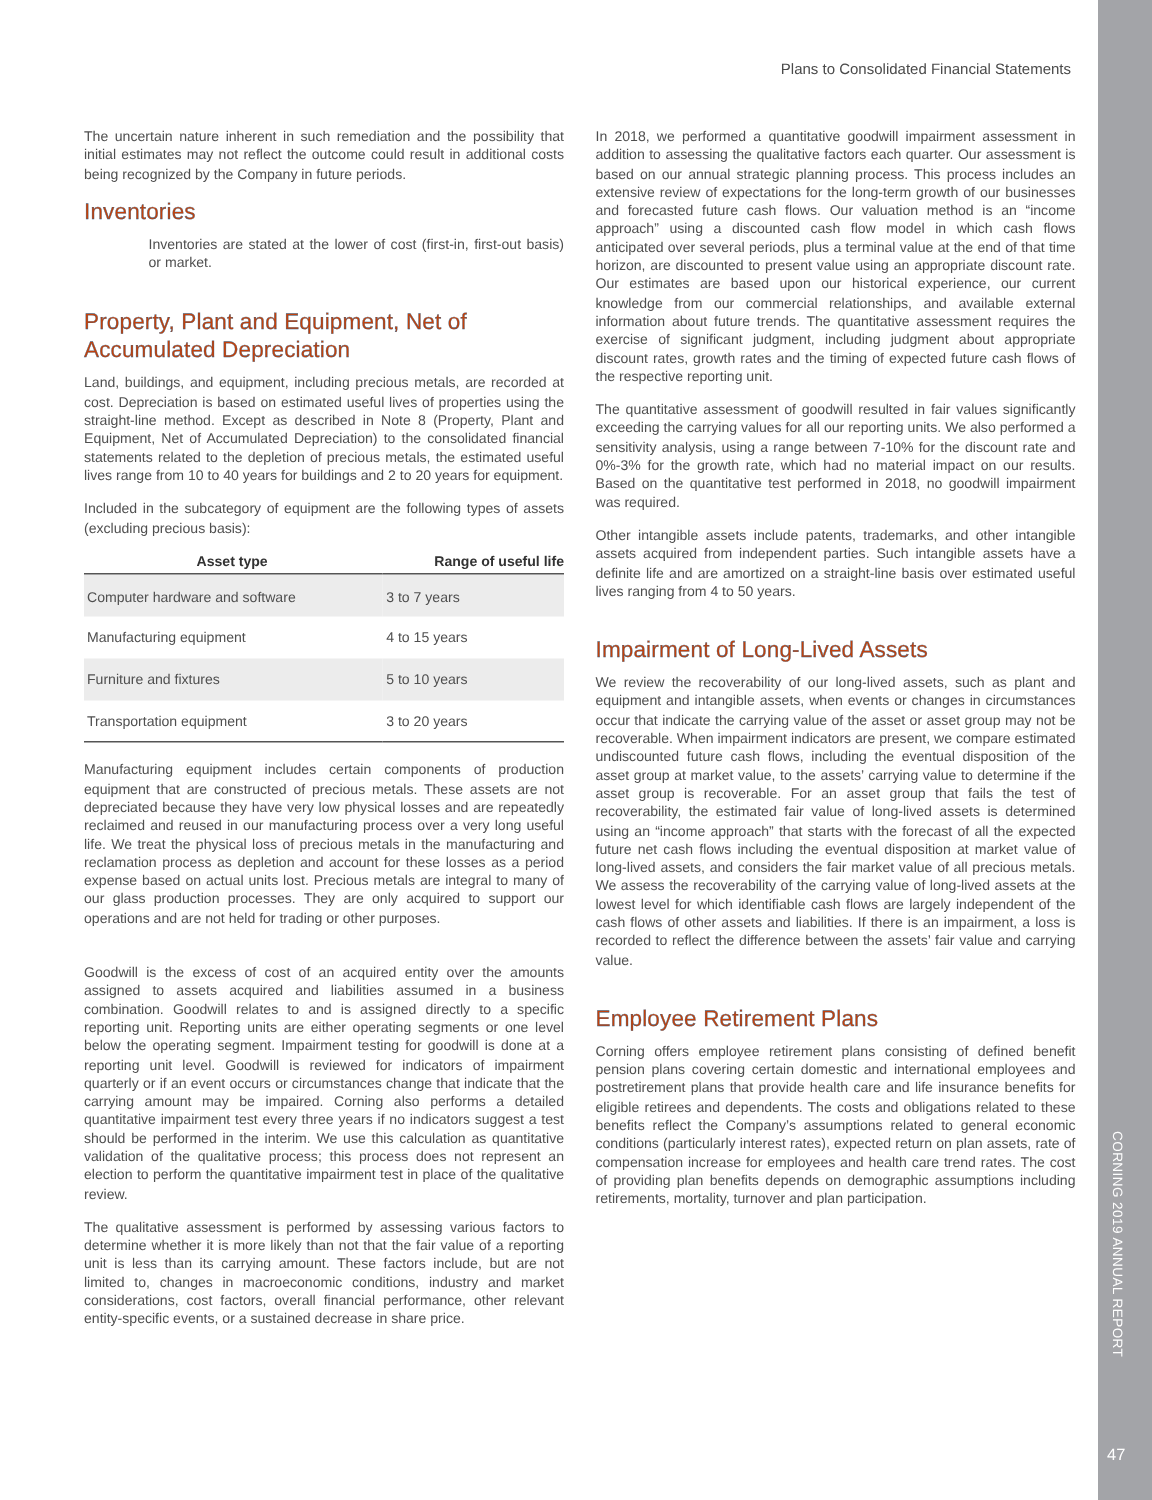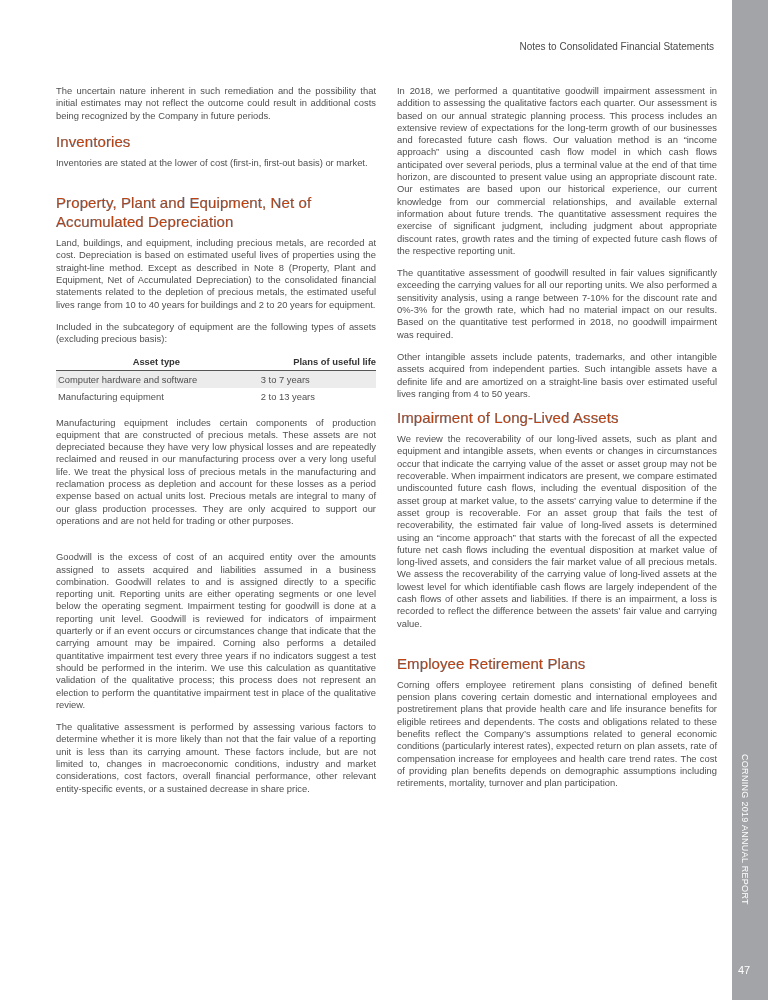--- a/index.html
+++ b/index.html
@@ -38,75 +38,83 @@
       margin-bottom: 6px; letter-spacing: 0.1px;
     }
     h2.sec.bold-ish { -webkit-text-stroke: 0.2px #266491; }
 
     table.assets { width: 320px; border-collapse: collapse; font-size: 9.4px; color: #4f4f4f; margin-bottom: 12px; }
     table.assets th {
       font-weight: bold; color: #333; text-align: center; padding: 1px 2px 2px 0; border-bottom: 1.5px solid #555;
       height: 17px;
     }
     table.assets th.r { text-align: right; padding-right: 0; }
-    table.assets td { padding: 2px 2px 2px 2px; height: 17px; }
+    table.assets td { padding: 2px 2px 2px 2px; height: 28px; }
     table.assets td.r { text-align: left; padding-right: 1px; }
     table.assets tr.shade td { background: #ececec; }
     table.assets tr.last td { border-bottom: 1.5px solid #555; }
   </style>
 </head>
 <body>
 
 <div class="side-band"></div>
 <div class="side-band-title">CORNING 2019 ANNUAL REPORT</div>
 <div class="side-band-page">47</div>
 
-<div class="running-header">Notes to Consolidated Financial Statements</div>
+<div class="running-header">Plans to Consolidated Financial Statements</div>
 
 <div class="col col-left">
   <p class="body" style="">The uncertain nature inherent in such remediation and the possibility that initial estimates may not reflect the outcome could result in additional costs being recognized by the Company in future periods.</p>
 
   <h2 class="sec bold-ish">Inventories</h2>
-  <p class="body" style="margin-bottom:24px;">Inventories are stated at the lower of cost (first-in, first-out basis) or market.</p>
+  <p class="body" style="margin-bottom:24px;margin-left:43px;">Inventories are stated at the lower of cost (first-in, first-out basis) or market.</p>
 
   <h2 class="sec bold-ish">
     <span>Property, Plant and Equipment, Net of</span><br>
     <span>Accumulated Depreciation</span>
   </h2>
   <p class="body">Land, buildings, and equipment, including precious metals, are recorded at cost. Depreciation is based on estimated useful lives of properties using the straight-line method. Except as described in Note 8 (Property, Plant and Equipment, Net of Accumulated Depreciation) to the consolidated financial statements related to the depletion of precious metals, the estimated useful lives range from 10 to 40 years for buildings and 2 to 20 years for equipment.</p>
   <p class="body" style="margin-bottom:8px;">Included in the subcategory of equipment are the following types of assets (excluding precious basis):</p>
 
   <table class="assets">
     <thead>
       <tr>
         <th>Asset type</th>
-        <th class="r">Plans of useful life</th>
+        <th class="r">Range of useful life</th>
       </tr>
     </thead>
     <tbody>
       <tr class="shade">
         <td>Computer hardware and software</td>
         <td class="r">3 to 7 years</td>
       </tr>
       <tr>
         <td>Manufacturing equipment</td>
-        <td class="r">2 to 13 years</td>
+        <td class="r">4 to 15 years</td>
+      </tr>
+      <tr class="shade">
+        <td>Furniture and fixtures</td>
+        <td class="r">5 to 10 years</td>
+      </tr>
+      <tr class="last">
+        <td>Transportation equipment</td>
+        <td class="r">3 to 20 years</td>
       </tr>
     </tbody>
   </table>
 
   <p class="body" style="margin-bottom:24px;">Manufacturing equipment includes certain components of production equipment that are constructed of precious metals. These assets are not depreciated because they have very low physical losses and are repeatedly reclaimed and reused in our manufacturing process over a very long useful life. We treat the physical loss of precious metals in the manufacturing and reclamation process as depletion and account for these losses as a period expense based on actual units lost. Precious metals are integral to many of our glass production processes. They are only acquired to support our operations and are not held for trading or other purposes.</p>
 
   <p class="body">Goodwill is the excess of cost of an acquired entity over the amounts assigned to assets acquired and liabilities assumed in a business combination. Goodwill relates to and is assigned directly to a specific reporting unit. Reporting units are either operating segments or one level below the operating segment. Impairment testing for goodwill is done at a reporting unit level. Goodwill is reviewed for indicators of impairment quarterly or if an event occurs or circumstances change that indicate that the carrying amount may be impaired. Corning also performs a detailed quantitative impairment test every three years if no indicators suggest a test should be performed in the interim. We use this calculation as quantitative validation of the qualitative process; this process does not represent an election to perform the quantitative impairment test in place of the qualitative review.</p>
   <p class="body">The qualitative assessment is performed by assessing various factors to determine whether it is more likely than not that the fair value of a reporting unit is less than its carrying amount. These factors include, but are not limited to, changes in macroeconomic conditions, industry and market considerations, cost factors, overall financial performance, other relevant entity-specific events, or a sustained decrease in share price.</p>
 </div>
 
 <div class="col col-right">
   <p class="body">In 2018, we performed a quantitative goodwill impairment assessment in addition to assessing the qualitative factors each quarter. Our assessment is based on our annual strategic planning process. This process includes an extensive review of expectations for the long-term growth of our businesses and forecasted future cash flows. Our valuation method is an “income approach” using a discounted cash flow model in which cash flows anticipated over several periods, plus a terminal value at the end of that time horizon, are discounted to present value using an appropriate discount rate. Our estimates are based upon our historical experience, our current knowledge from our commercial relationships, and available external information about future trends. The quantitative assessment requires the exercise of significant judgment, including judgment about appropriate discount rates, growth rates and the timing of expected future cash flows of the respective reporting unit.</p>
   <p class="body">The quantitative assessment of goodwill resulted in fair values significantly exceeding the carrying values for all our reporting units. We also performed a sensitivity analysis, using a range between 7-10% for the discount rate and 0%-3% for the growth rate, which had no material impact on our results. Based on the quantitative test performed in 2018, no goodwill impairment was required.</p>
-  <p class="body" style="margin-bottom:8px;">Other intangible assets include patents, trademarks, and other intangible assets acquired from independent parties. Such intangible assets have a definite life and are amortized on a straight-line basis over estimated useful lives ranging from 4 to 50 years.</p>
+  <p class="body" style="margin-bottom:24px;">Other intangible assets include patents, trademarks, and other intangible assets acquired from independent parties. Such intangible assets have a definite life and are amortized on a straight-line basis over estimated useful lives ranging from 4 to 50 years.</p>
 
   <h2 class="sec bold-ish">Impairment of Long-Lived Assets</h2>
   <p class="body" style="margin-bottom:24px;">We review the recoverability of our long-lived assets, such as plant and equipment and intangible assets, when events or changes in circumstances occur that indicate the carrying value of the asset or asset group may not be recoverable. When impairment indicators are present, we compare estimated undiscounted future cash flows, including the eventual disposition of the asset group at market value, to the assets’ carrying value to determine if the asset group is recoverable. For an asset group that fails the test of recoverability, the estimated fair value of long-lived assets is determined using an “income approach” that starts with the forecast of all the expected future net cash flows including the eventual disposition at market value of long-lived assets, and considers the fair market value of all precious metals. We assess the recoverability of the carrying value of long-lived assets at the lowest level for which identifiable cash flows are largely independent of the cash flows of other assets and liabilities. If there is an impairment, a loss is recorded to reflect the difference between the assets’ fair value and carrying value.</p>
 
   <h2 class="sec bold-ish">Employee Retirement Plans</h2>
   <p class="body">Corning offers employee retirement plans consisting of defined benefit pension plans covering certain domestic and international employees and postretirement plans that provide health care and life insurance benefits for eligible retirees and dependents. The costs and obligations related to these benefits reflect the Company’s assumptions related to general economic conditions (particularly interest rates), expected return on plan assets, rate of compensation increase for employees and health care trend rates. The cost of providing plan benefits depends on demographic assumptions including retirements, mortality, turnover and plan participation.</p>
 </div>
 
 </body></html>

